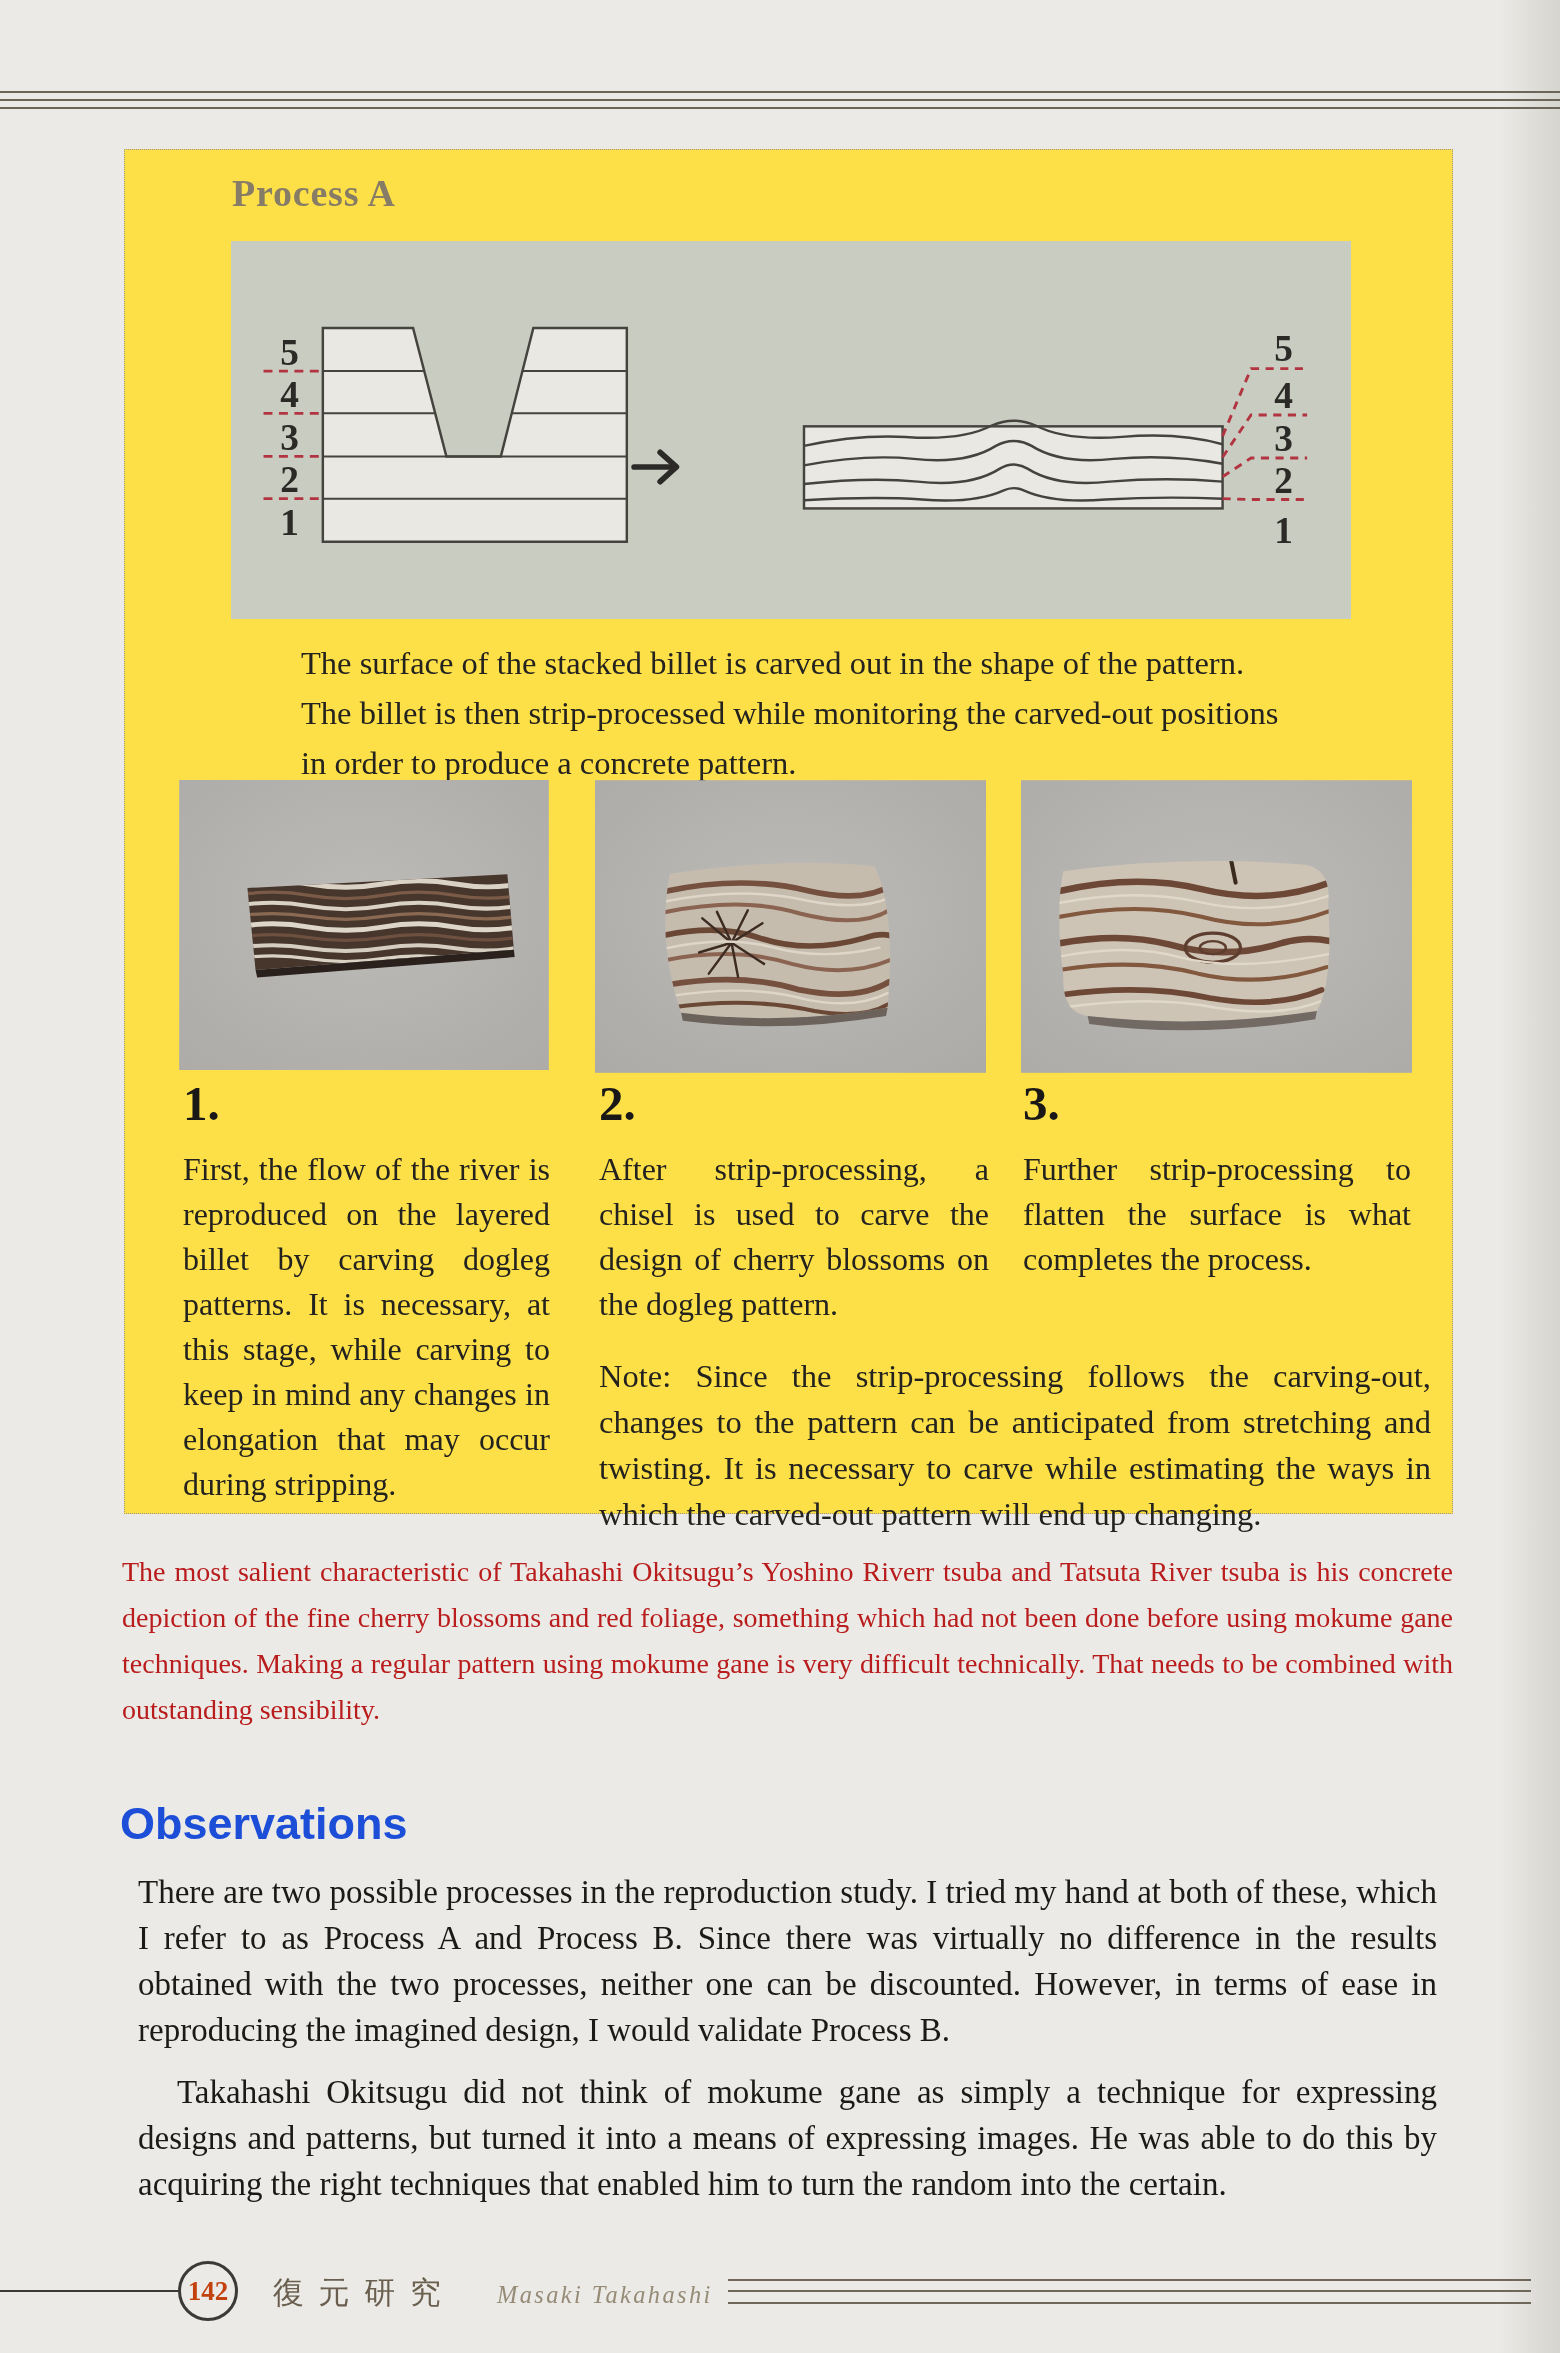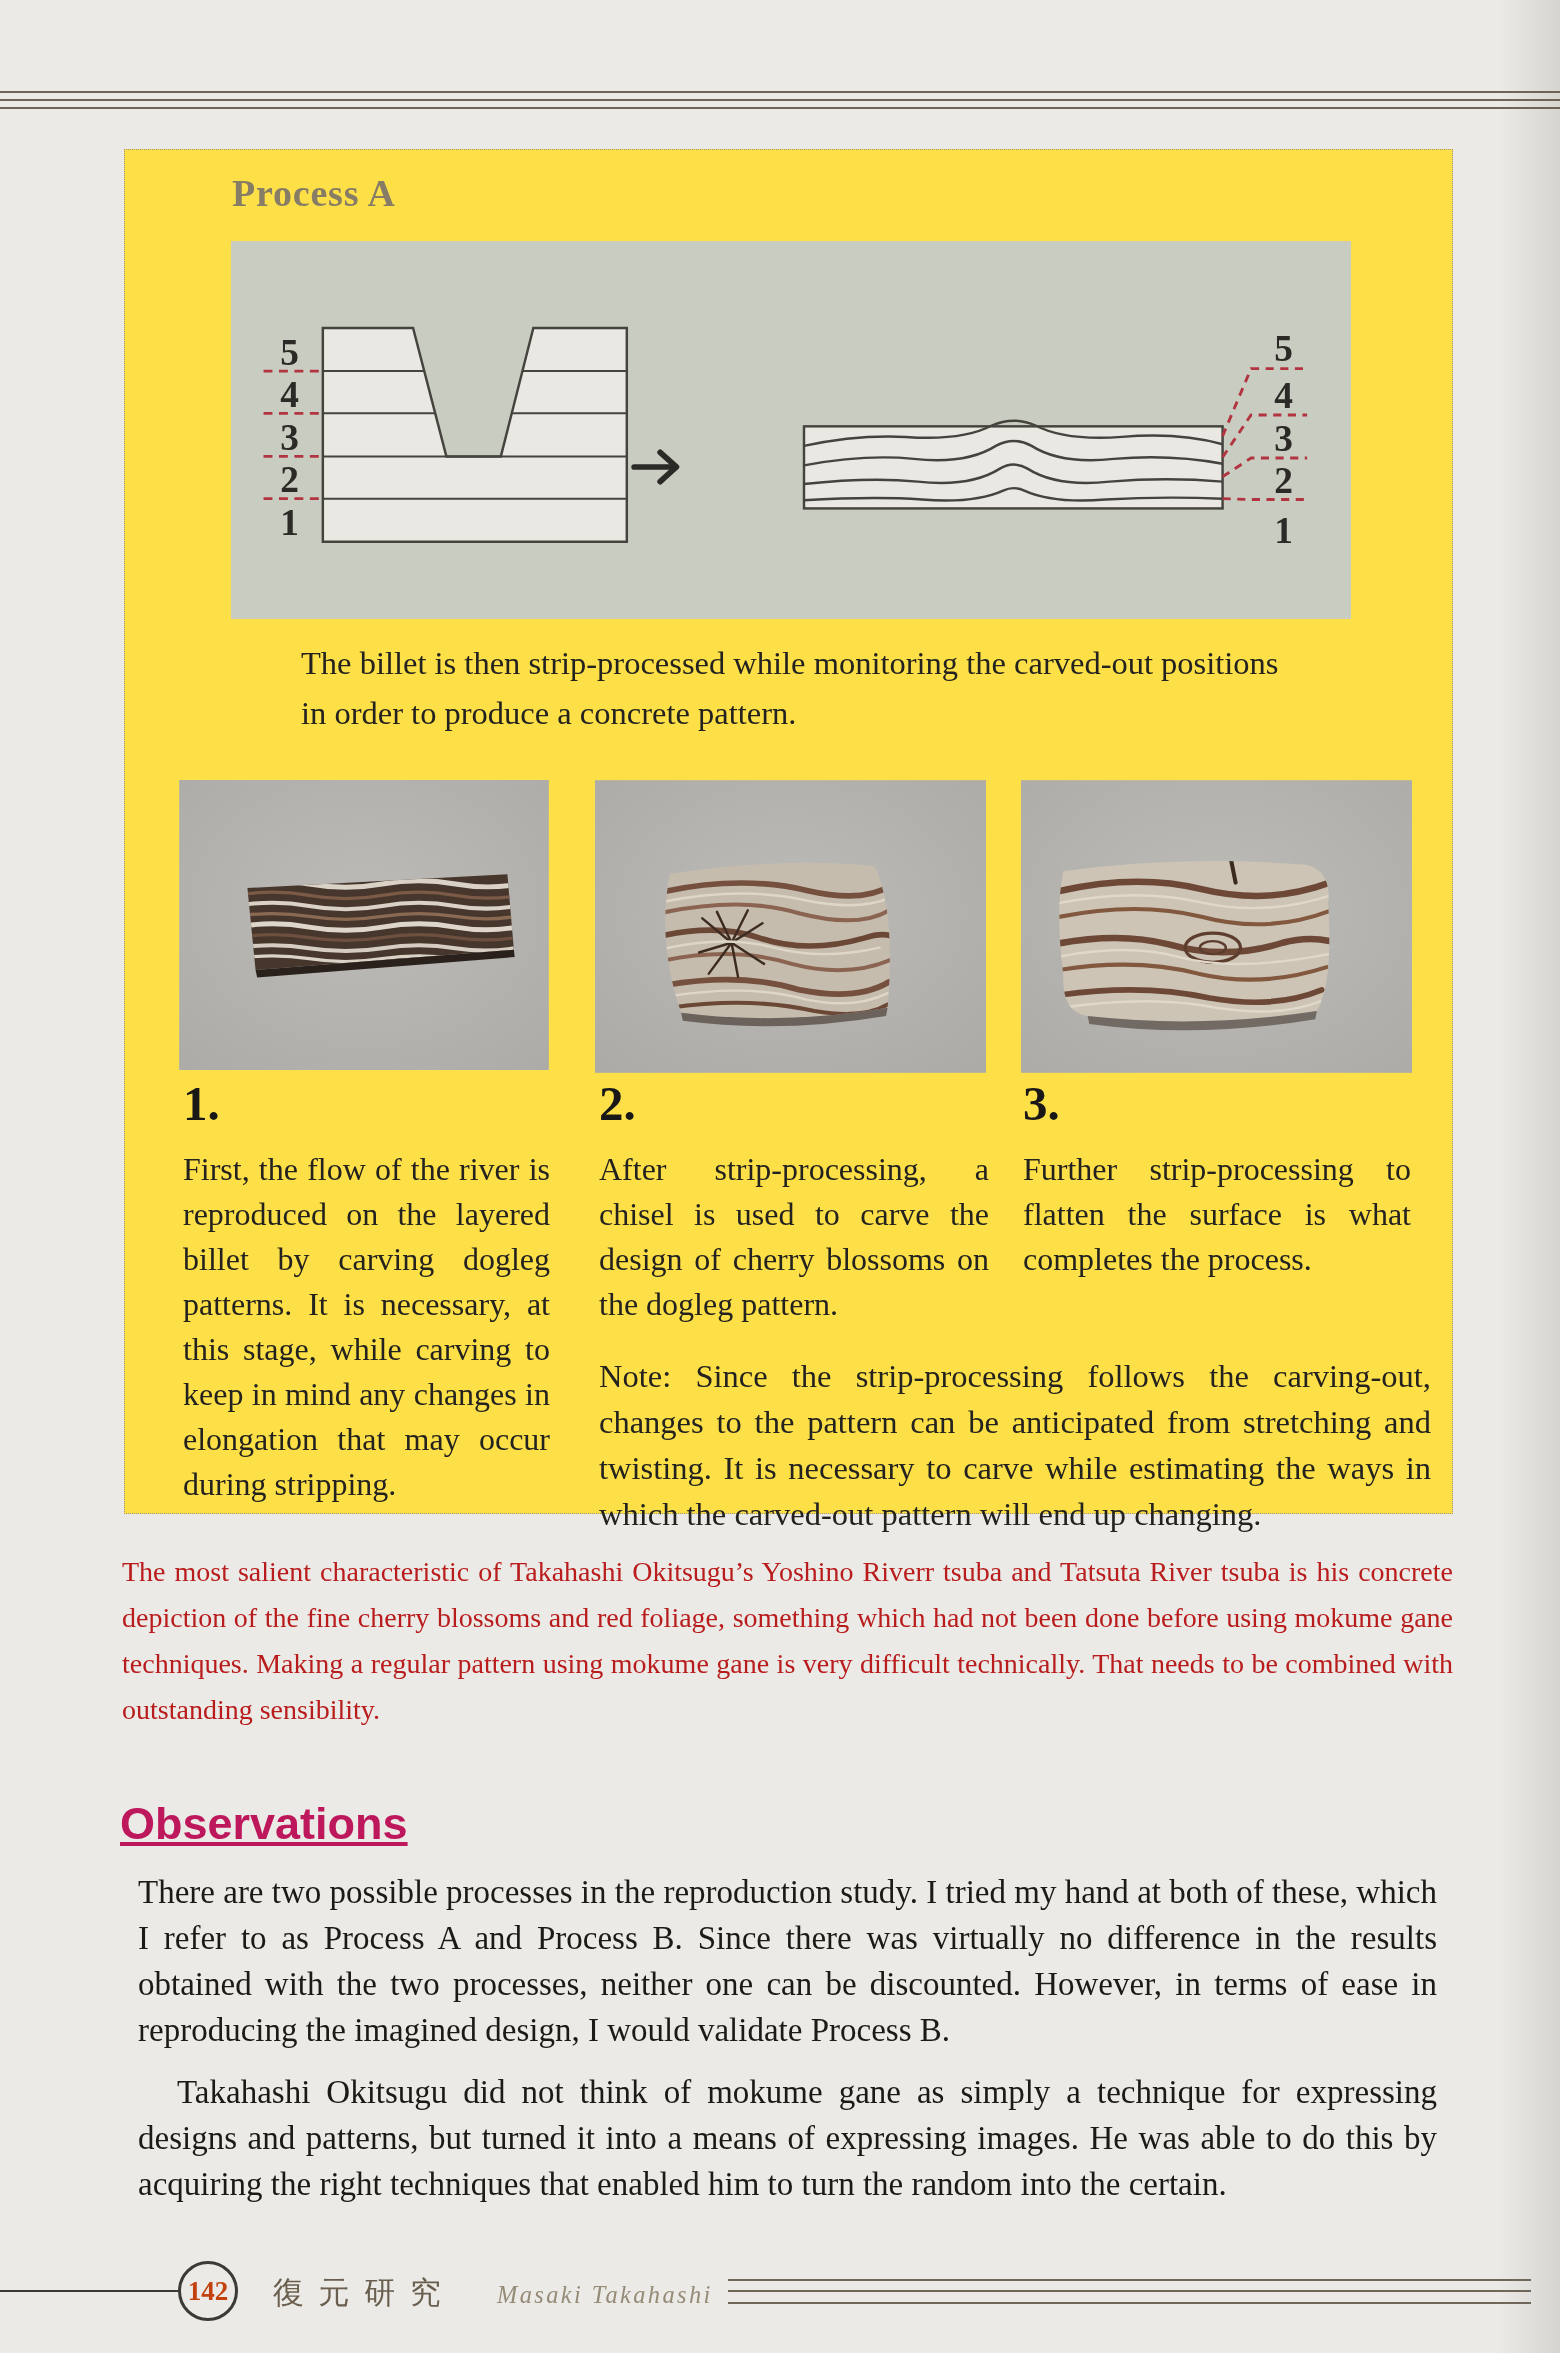--- a/index.html
+++ b/index.html
@@ -29,21 +29,21 @@
   .step-num{position:absolute;top:925px;font-size:49px;font-weight:bold;color:#191816;}
   .step-text{position:absolute;top:997px;font-size:32px;line-height:45px;
     text-align:justify;color:#23221f;}
   .note-text{position:absolute;left:474px;top:1203px;width:832px;
     font-size:32.5px;line-height:46px;text-align:justify;color:#23221f;}
   
   .para-1{position:absolute;left:122px;top:1549px;width:1331px;
     font-size:28px;line-height:46px;text-align:justify;color:#b91c1c;}
   .obs-title{position:absolute;left:120px;top:1798px;
     font-family:"Liberation Sans", sans-serif;font-weight:bold;
-    font-size:45px;color:#be185d;letter-spacing:0px;text-decoration:underline;}
+    font-size:45px;color:#1d4ed8;letter-spacing:0px;}
   .obs-body{position:absolute;left:122px;top:1853px;width:1331px;
     font-size:33px;line-height:46px;color:#1b1a17;}
   .obs-body p{margin:16px;text-align:justify;}
   .obs-body p.indent{text-indent:39px;}
   
   .footer-left-line{position:absolute;left:0;top:2290px;width:179px;height:2.4px;background:#3b3a36;}
   .page-badge{position:absolute;left:178px;top:2261px;width:54px;height:54px;
     border:3.3px solid #3b3a36;border-radius:50%;
     display:flex;align-items:center;justify-content:center;
     font-size:27px;font-weight:bold;color:#c2410c;background:transparent;}
@@ -118,20 +118,21 @@
     <g font-family="Liberation Serif, serif" font-size="46" font-weight="bold" fill="#2b2a27" text-anchor="middle">
       <text x="1295" y="148">5</text>
       <text x="1295" y="205">4</text>
       <text x="1295" y="258">3</text>
       <text x="1295" y="310">2</text>
       <text x="1295" y="372">1</text>
     </g>
   </svg>
 
   <div class="caption">
+    <div>The surface of the stacked billet is carved out in the shape of the pattern.</div>
     <div>The billet is then strip-processed while monitoring the carved-out positions</div>
     <div>in order to produce a concrete pattern.</div>
   </div>
 
   <div class="photo" style="left:54px">
     <svg width="370" height="290" viewBox="0 0 455 357">
       <defs>
         <radialGradient id="pbg1" cx="50%" cy="45%" r="75%">
           <stop offset="0%" stop-color="#bdbbb8"></stop>
             <stop offset="100%" stop-color="#adaba8"></stop>

